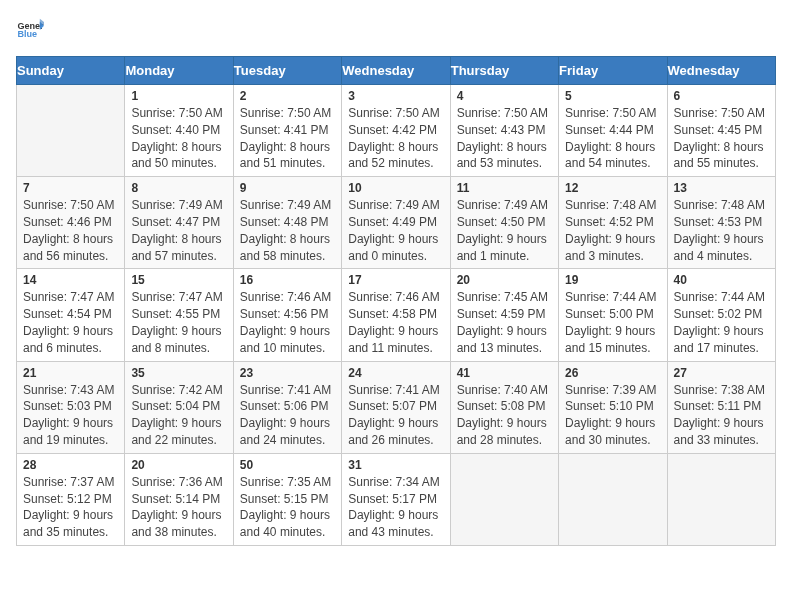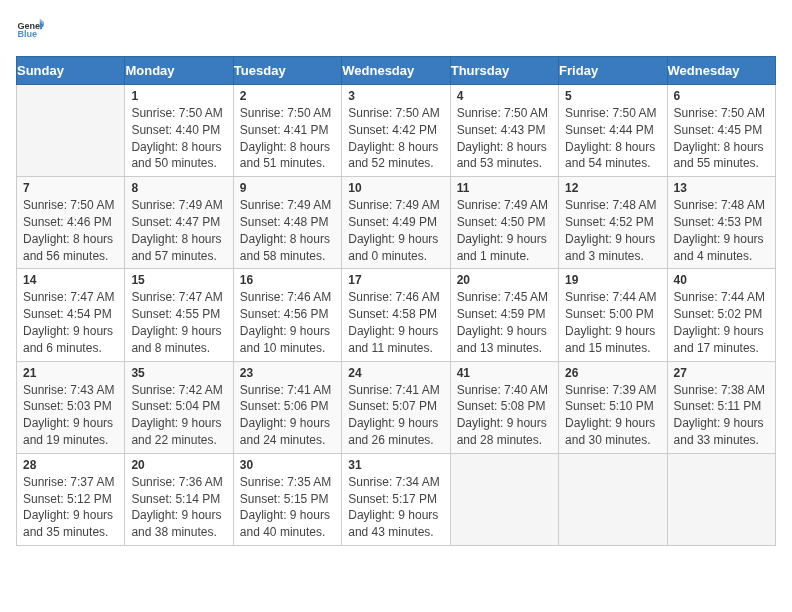--- a/index.html
+++ b/index.html
@@ -229,21 +229,21 @@
       <tr>
         <td>
           <span class="day-num">28</span>
           <div class="day-info">Sunrise: 7:37 AM<br>Sunset: 5:12 PM<br>Daylight: 9 hours and 35 minutes.</div>
         </td>
         <td>
           <span class="day-num">20</span>
           <div class="day-info">Sunrise: 7:36 AM<br>Sunset: 5:14 PM<br>Daylight: 9 hours and 38 minutes.</div>
         </td>
         <td>
-          <span class="day-num">30</span>
+          <span class="day-num">50</span>
           <div class="day-info">Sunrise: 7:35 AM<br>Sunset: 5:15 PM<br>Daylight: 9 hours and 40 minutes.</div>
         </td>
         <td>
           <span class="day-num">31</span>
           <div class="day-info">Sunrise: 7:34 AM<br>Sunset: 5:17 PM<br>Daylight: 9 hours and 43 minutes.</div>
         </td>
         <td class="empty"></td>
         <td class="empty"></td>
         <td class="empty"></td>
       </tr>

